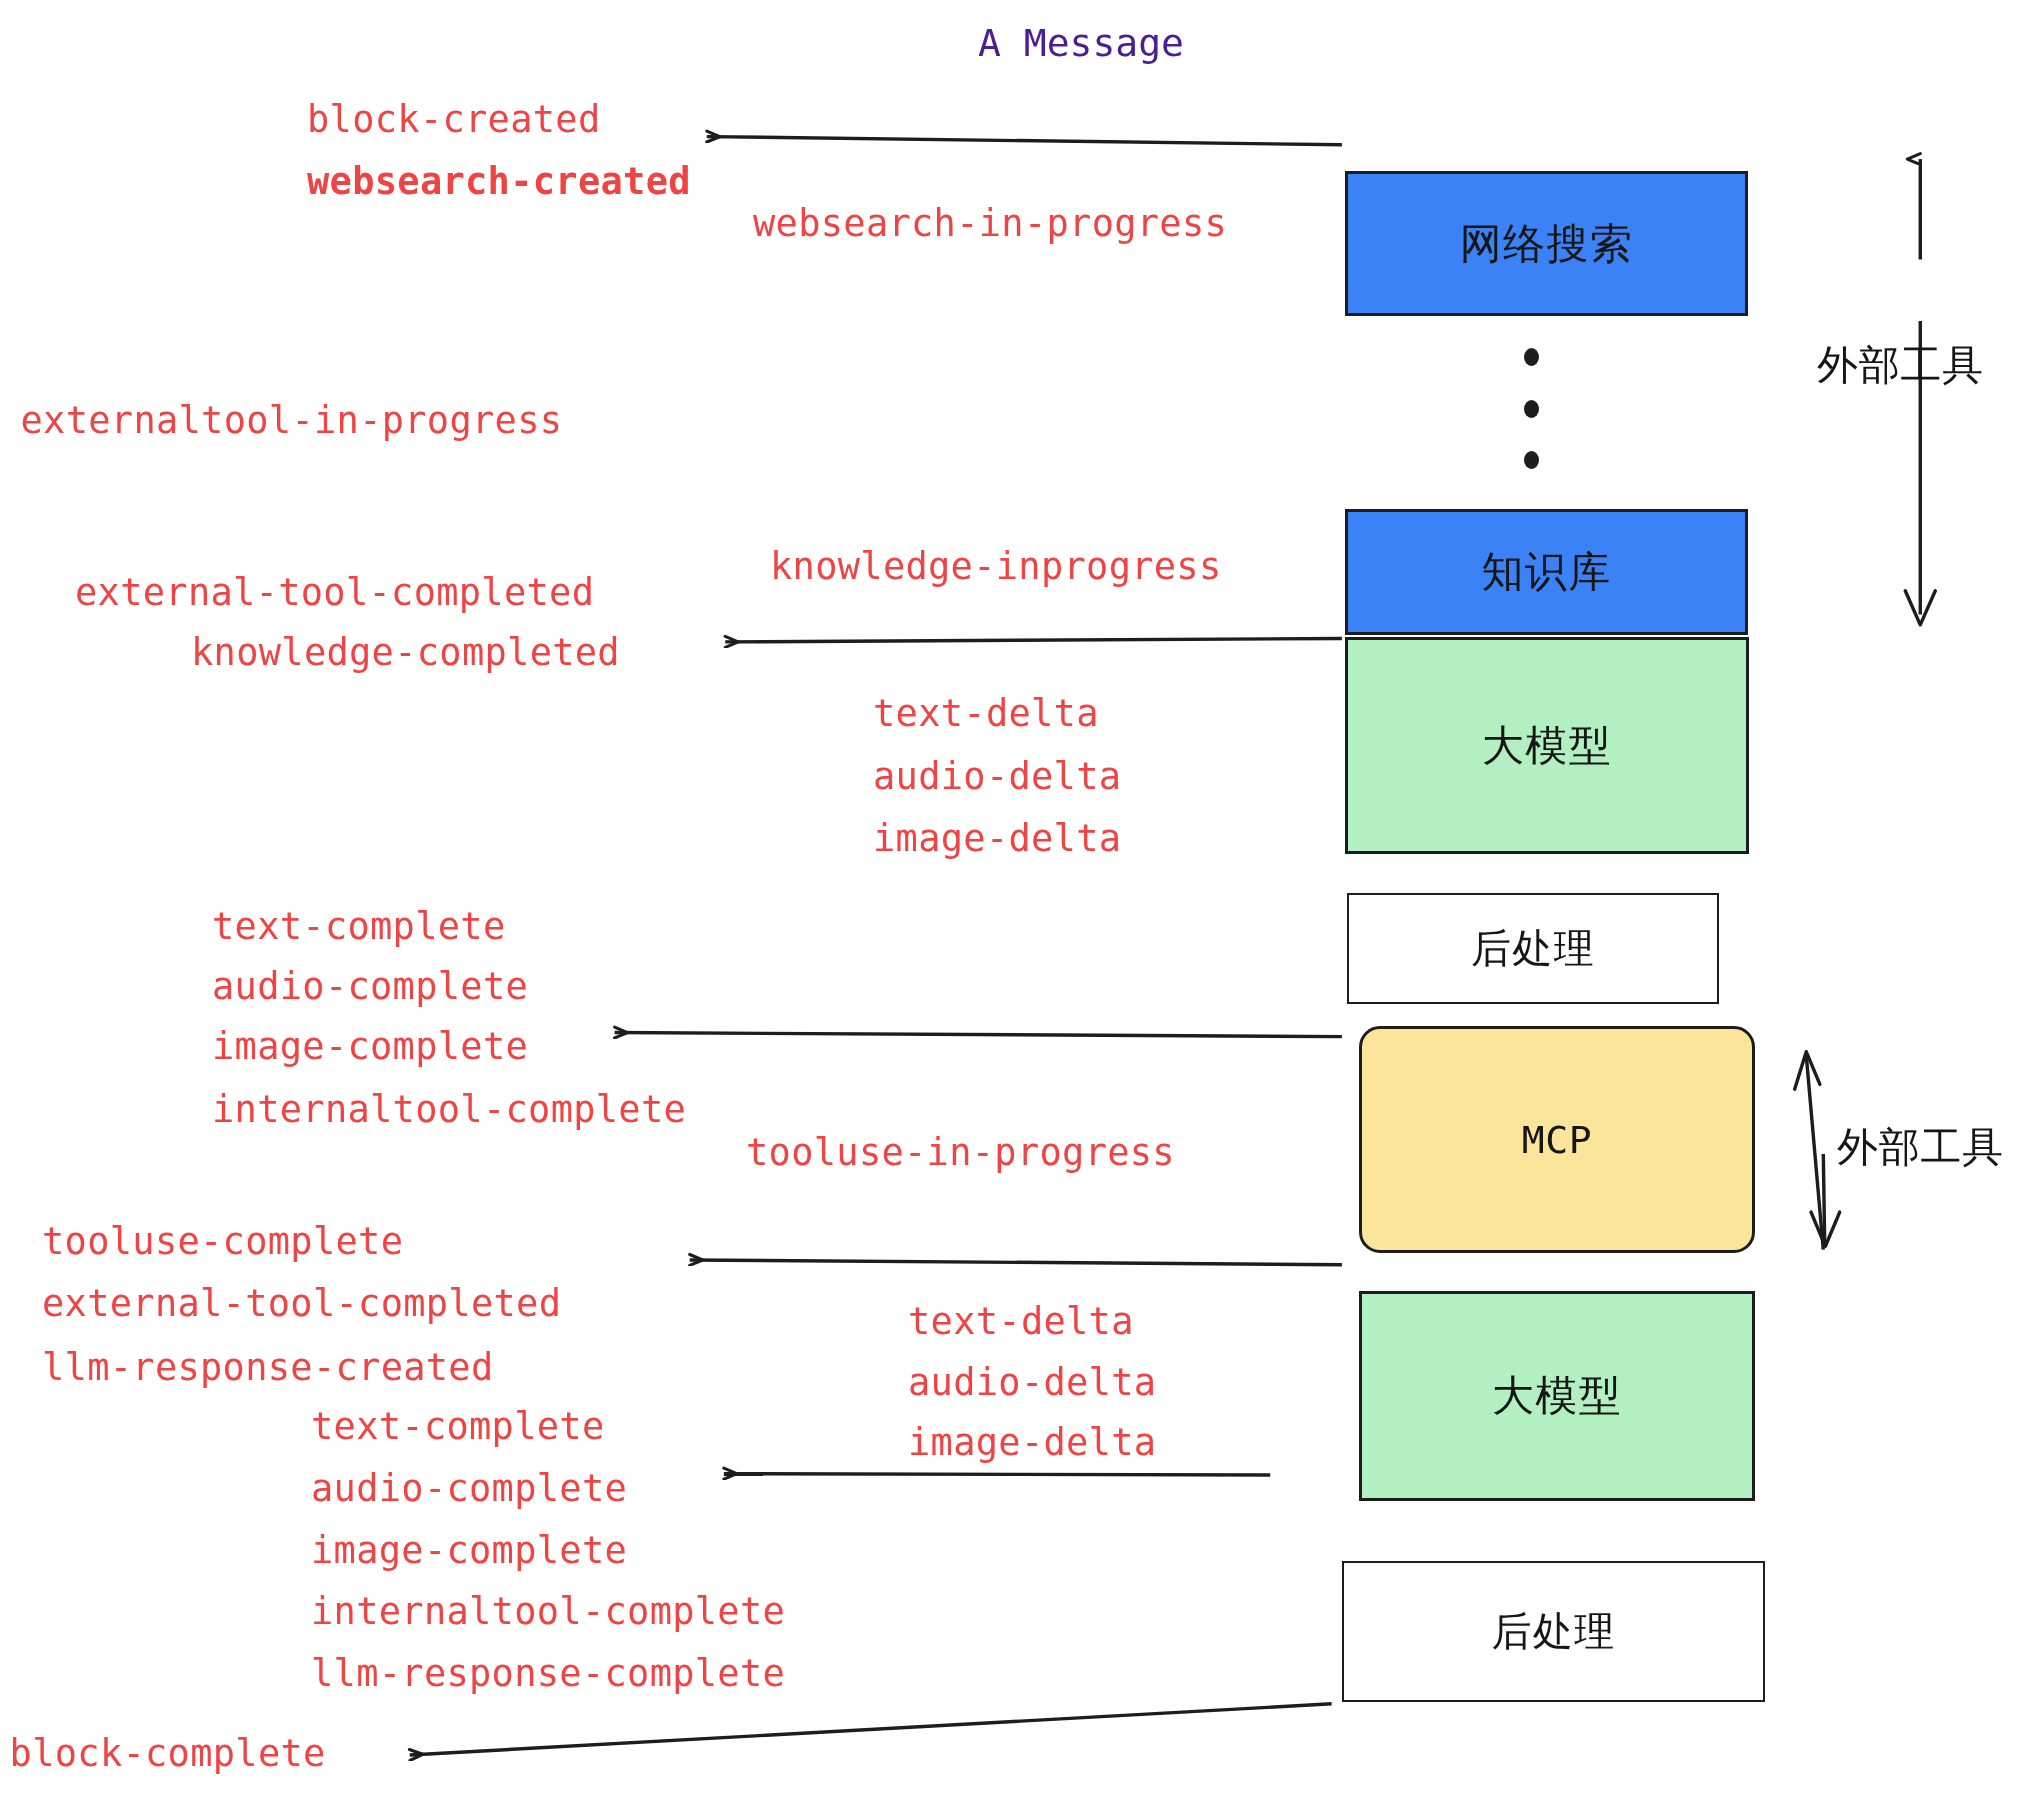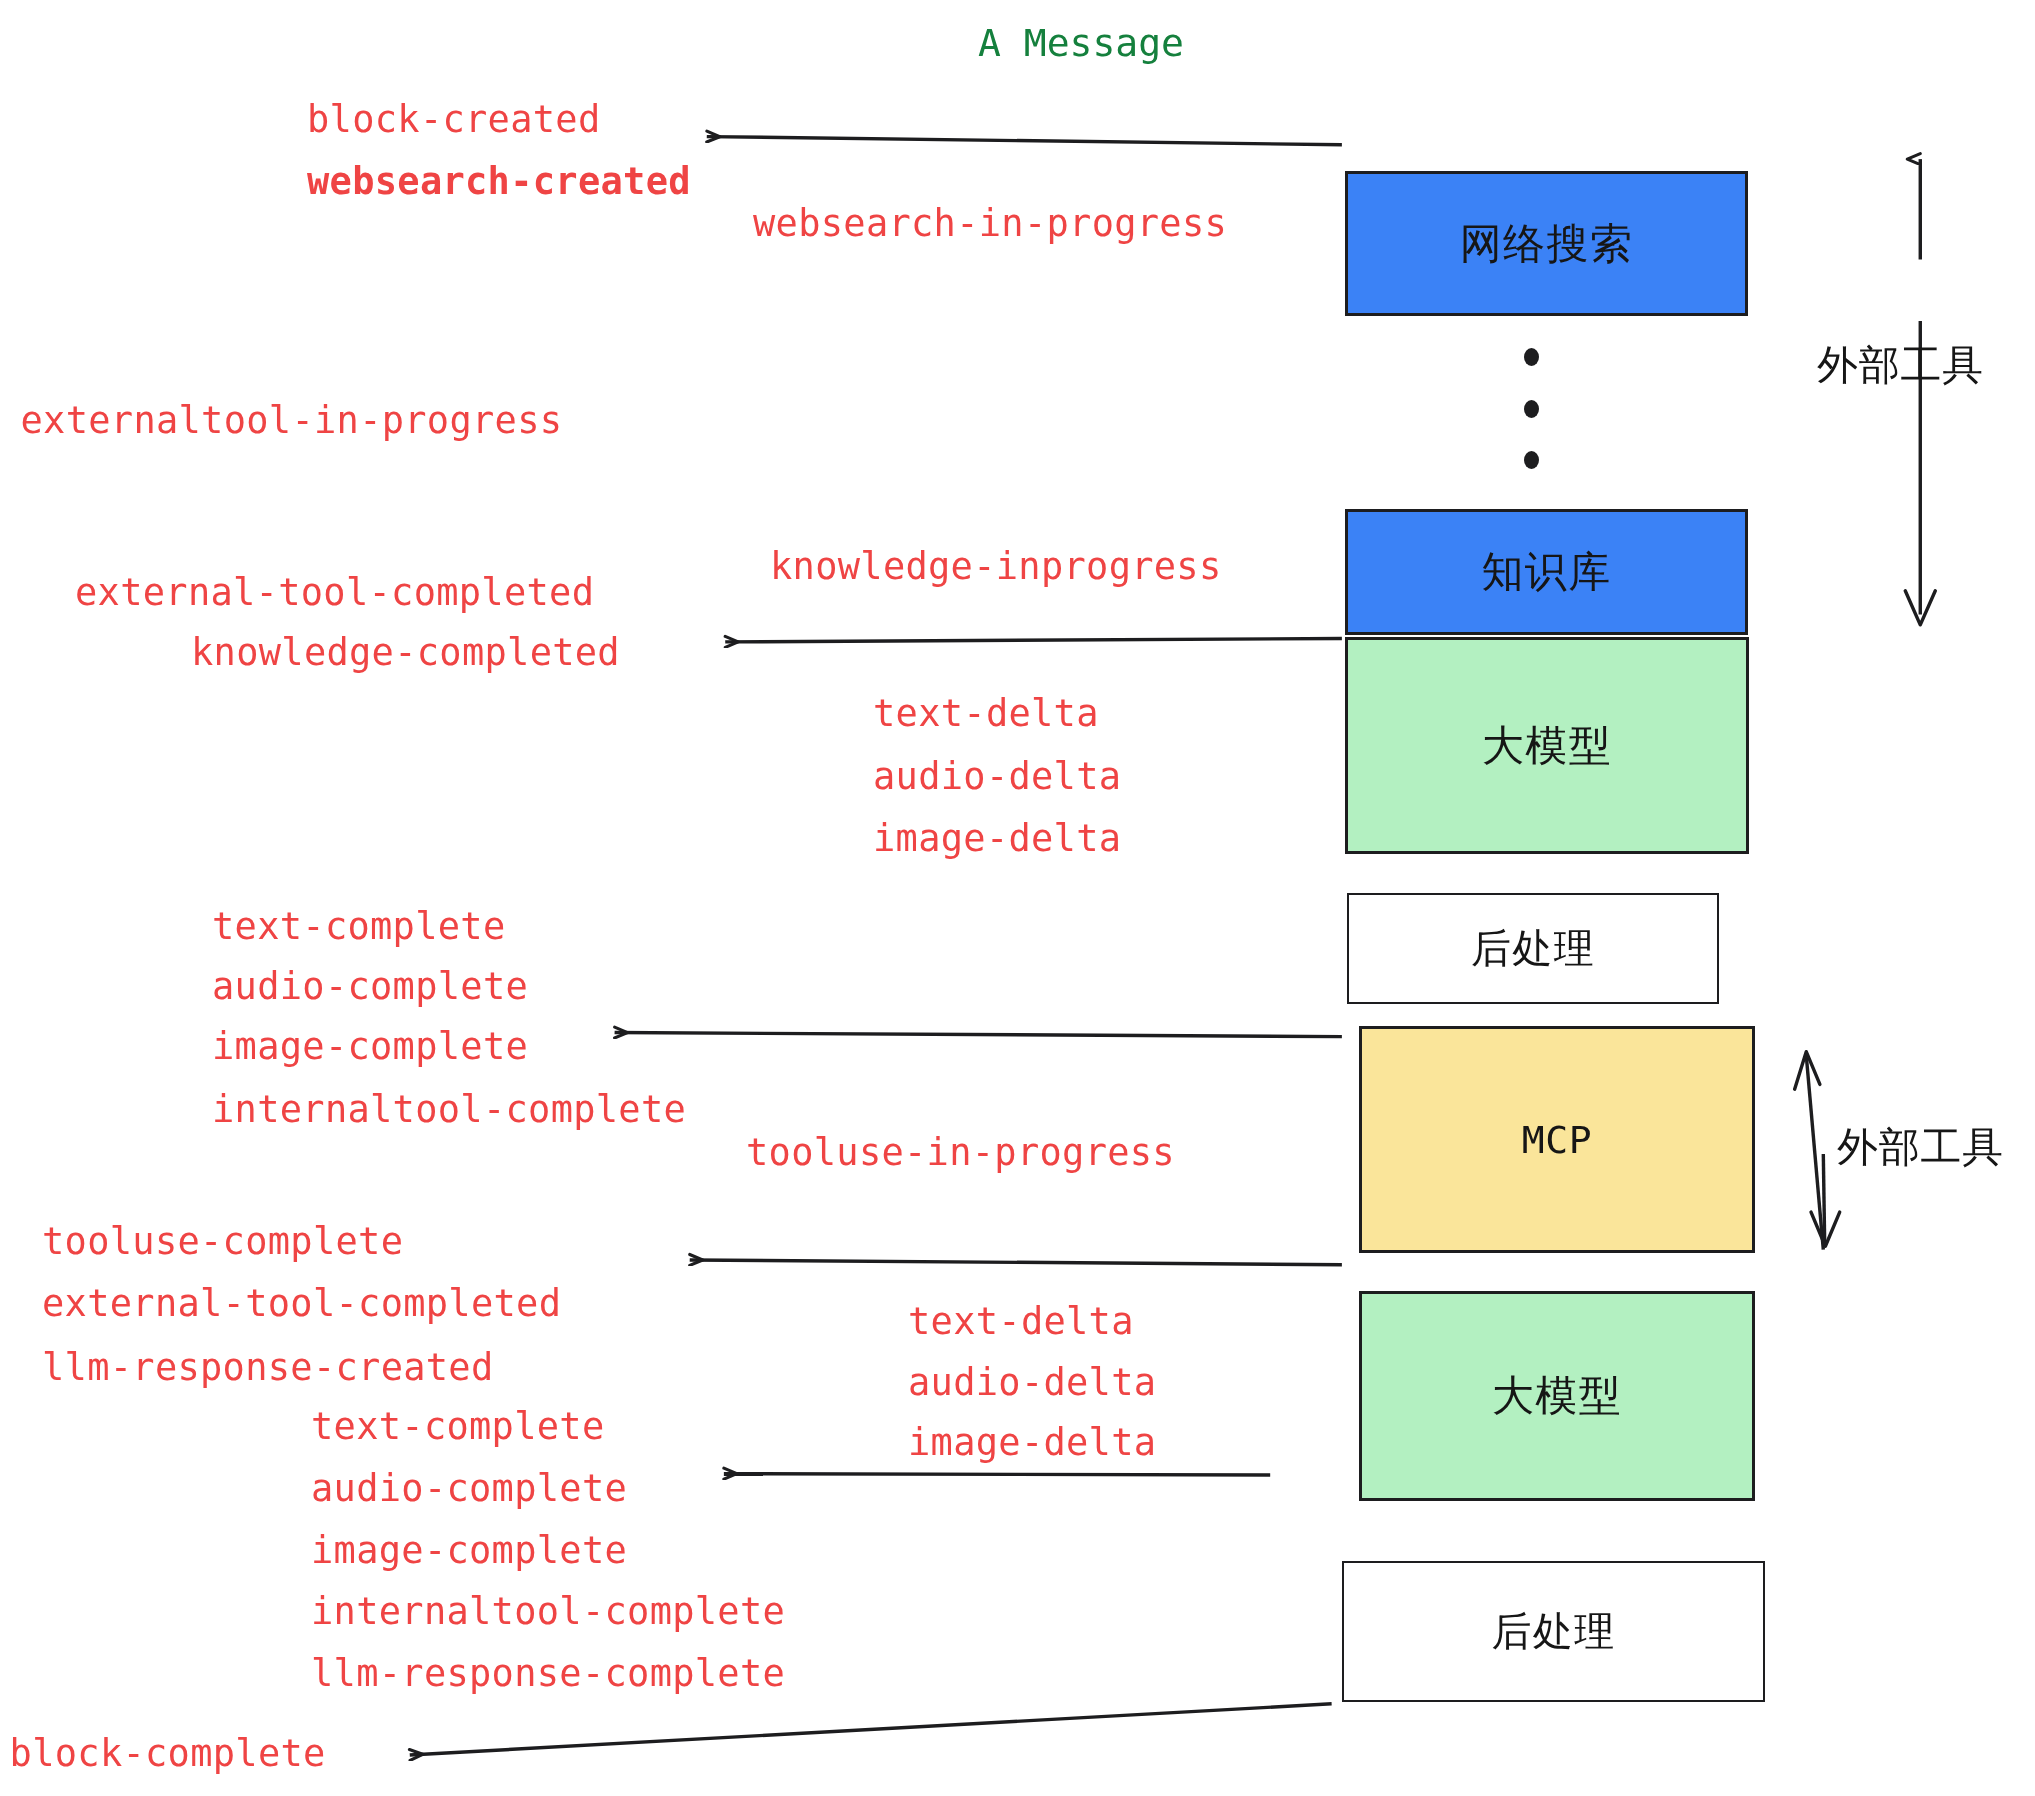--- a/index.html
+++ b/index.html
@@ -22,21 +22,21 @@
     font-size: 37px;
     line-height: 1;
     color: #ef4444;
     white-space: nowrap;
     letter-spacing: 0.3px;
   }
   .title {
     position: absolute;
     font-family: "DejaVu Sans Mono", "Liberation Mono", monospace;
     font-size: 38px;
-    color: #15803d;
+    color: #4c1d95;
     white-space: nowrap;
   }
   
   .box {
     position: absolute;
     box-sizing: border-box;
     border: 3.4px solid #1d1d1f;
     display: flex;
     align-items: center;
     justify-content: center;
@@ -128,21 +128,21 @@
   </div>
 
   <div class="box green" style="left:1345px; top:637px; width:404px; height:217px;">
     <span>大模型</span>
   </div>
 
   <div class="box plain" style="left:1347px; top:893px; width:372px; height:111px;">
     <span>后处理</span>
   </div>
 
-  <div class="box yellow mcp" style="left:1359px; top:1026px; width:396px; height:227px;">
+  <div class="box yellow mcp" style="left:1359px; top:1026px; width:396px; height:227px;border-radius:21px;">
     <span>MCP</span>
   </div>
 
   <div class="box green" style="left:1359px; top:1291px; width:396px; height:210px;">
     <span>大模型</span>
   </div>
 
   <div class="box plain" style="left:1342px; top:1561px; width:423px; height:141px;">
     <span>后处理</span>
   </div>

